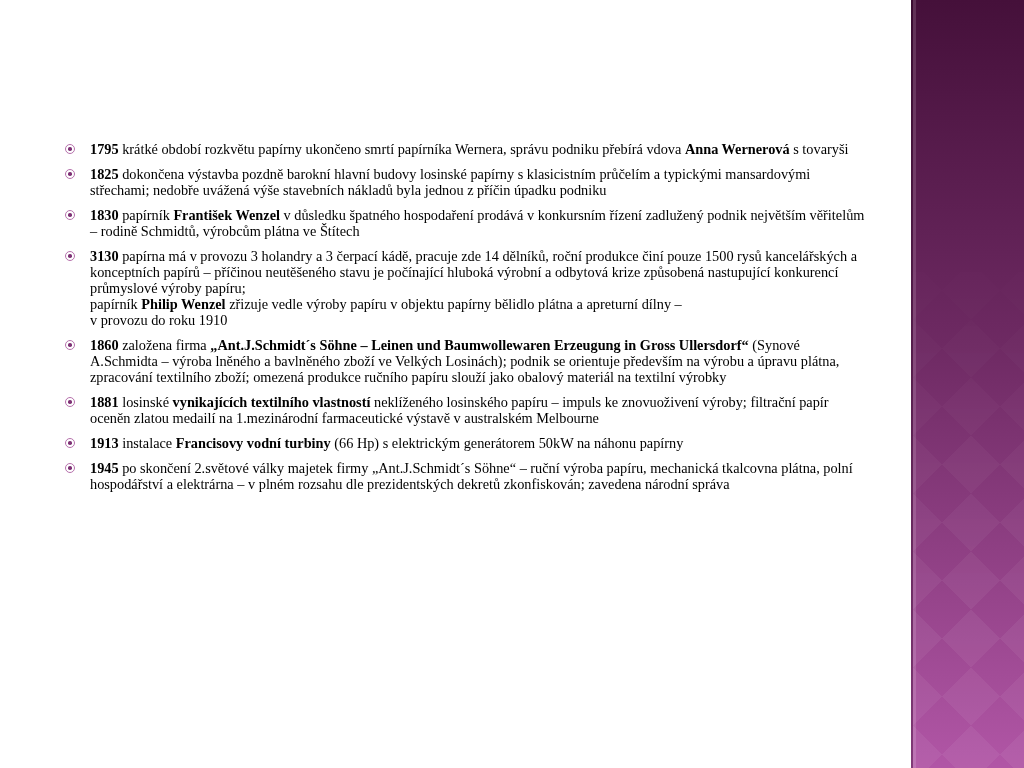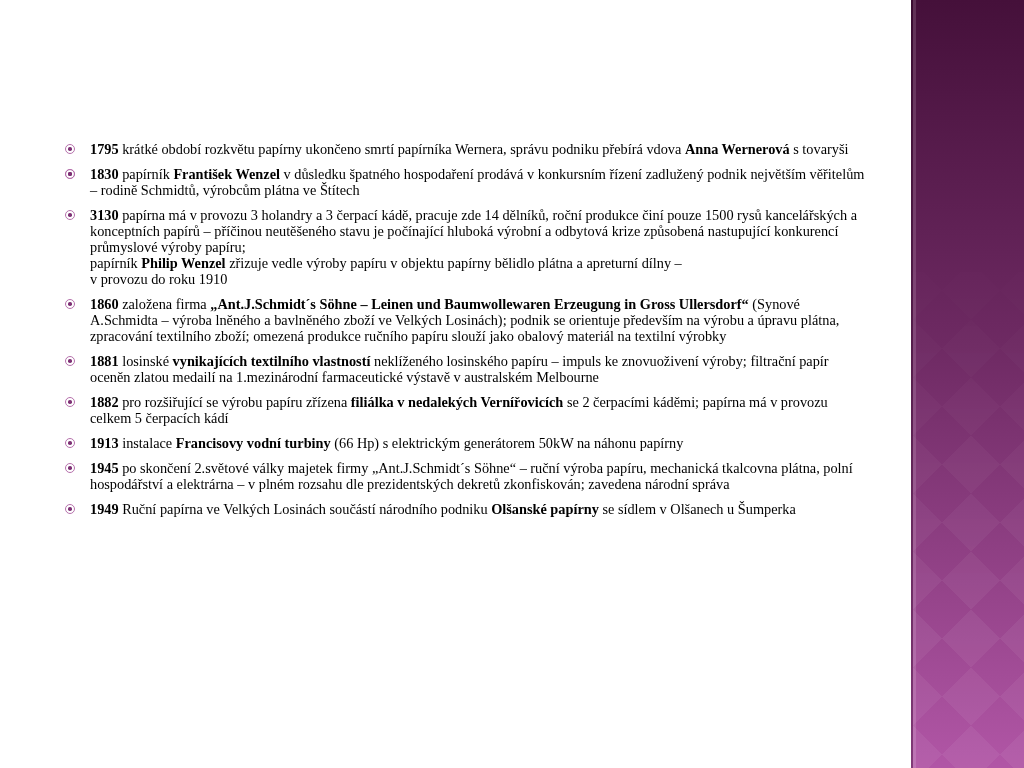--- a/index.html
+++ b/index.html
@@ -63,28 +63,26 @@
     -webkit-mask-image: linear-gradient(to bottom, transparent 0%, transparent 30%, #000 80%, #000 100%);
     mask-image: linear-gradient(to bottom, transparent 0%, transparent 30%, #000 80%, #000 100%);
   }
 </style>
 </head>
 <body>
 
 <div class="slide">
   <ul class="timeline">
       <li><span class="bullet"><span class="dot"></span></span><span><span class="seg-b">1795</span><span class="seg"> krátké období rozkvětu papírny ukončeno smrtí papírníka Wernera, správu podniku přebírá vdova </span><span class="seg-b">Anna Wernerová</span><span class="seg"> s tovaryši</span></span></li>
-      <li><span class="bullet"><span class="dot"></span></span></li>
+      <li><span class="bullet"><span class="dot"></span></span><span><span class="seg-b">1825</span><span class="seg"> dokončena výstavba pozdně barokní hlavní budovy losinské papírny s klasicistním průčelím a typickými mansardovými střechami; nedobře uvážená výše stavebních nákladů byla jednou z příčin úpadku podniku</span></span></li>
       <li><span class="bullet"><span class="dot"></span></span><span><span class="seg-b">1830</span><span class="seg"> papírník </span><span class="seg-b">František Wenzel</span><span class="seg"> v důsledku špatného hospodaření prodává v konkursním řízení zadlužený podnik největším věřitelům – rodině Schmidtů, výrobcům plátna ve Štítech</span></span></li>
       <li><span class="bullet"><span class="dot"></span></span><span><span class="seg-b">3130</span><span class="seg"> papírna má v provozu 3 holandry a 3 čerpací kádě, pracuje zde 14 dělníků, roční produkce činí pouze 1500 rysů kancelářských a konceptních papírů – příčinou neutěšeného stavu je počínající hluboká výrobní a odbytová krize způsobená nastupující konkurencí průmyslové výroby papíru;
 papírník </span><span class="seg-b">Philip Wenzel</span><span class="seg"> zřizuje vedle výroby papíru v objektu papírny bělidlo plátna a apreturní dílny –
 v provozu do roku 1910</span></span></li>
       <li><span class="bullet"><span class="dot"></span></span><span><span class="seg-b">1860</span><span class="seg"> založena firma </span><span class="seg-b">„Ant.J.Schmidt´s Söhne – Leinen und Baumwollewaren Erzeugung in Gross Ullersdorf“</span><span class="seg"> (Synové A.Schmidta – výroba lněného a bavlněného zboží ve Velkých Losinách); podnik se orientuje především na výrobu a úpravu plátna, zpracování textilního zboží; omezená produkce ručního papíru slouží jako obalový materiál na textilní výrobky</span></span></li>
       <li><span class="bullet"><span class="dot"></span></span><span><span class="seg-b">1881</span><span class="seg"> losinské </span><span class="seg-b">vynikajících textilního vlastností</span><span class="seg"> neklíženého losinského papíru – impuls ke znovuoživení výroby; filtrační papír oceněn zlatou medailí na 1.mezinárodní farmaceutické výstavě v australském Melbourne</span></span></li>
-      <li><span class="bullet"><span class="dot"></span></span><span><span class="seg-b">1882</span><span class="seg"> pro rozšiřující se výrobu papíru zřízena </span><span class="seg-b">filiálka v nedalekých Vernířovicích</span><span class="seg"> se 2 čerpacími káděmi; papírna má v provozu celkem 5 čerpacích kádí</span></span></li>
       <li><span class="bullet"><span class="dot"></span></span><span><span class="seg-b">1913</span><span class="seg"> instalace </span><span class="seg-b">Francisovy vodní turbiny</span><span class="seg"> (66 Hp) s elektrickým generátorem 50kW na náhonu papírny</span></span></li>
       <li><span class="bullet"><span class="dot"></span></span><span><span class="seg-b">1945</span><span class="seg"> po skončení 2.světové války majetek firmy „Ant.J.Schmidt´s Söhne“ – ruční výroba papíru, mechanická tkalcovna plátna, polní hospodářství a elektrárna – v plném rozsahu dle prezidentských dekretů zkonfiskován; zavedena národní správa</span></span></li>
-      <li><span class="bullet"><span class="dot"></span></span><span><span class="seg-b">1949</span><span class="seg"> Ruční papírna ve Velkých Losinách součástí národního podniku </span><span class="seg-b">Olšanské papírny</span><span class="seg"> se sídlem v Olšanech u Šumperka</span></span></li>
     </ul>
   <div class="band" style="background: linear-gradient(rgb(69, 16, 58) 0%, rgb(110, 42, 99) 45%, rgb(177, 86, 166) 100%);">
     <div class="band-pattern"></div>
   </div>
 </div>
 
 </body></html>

